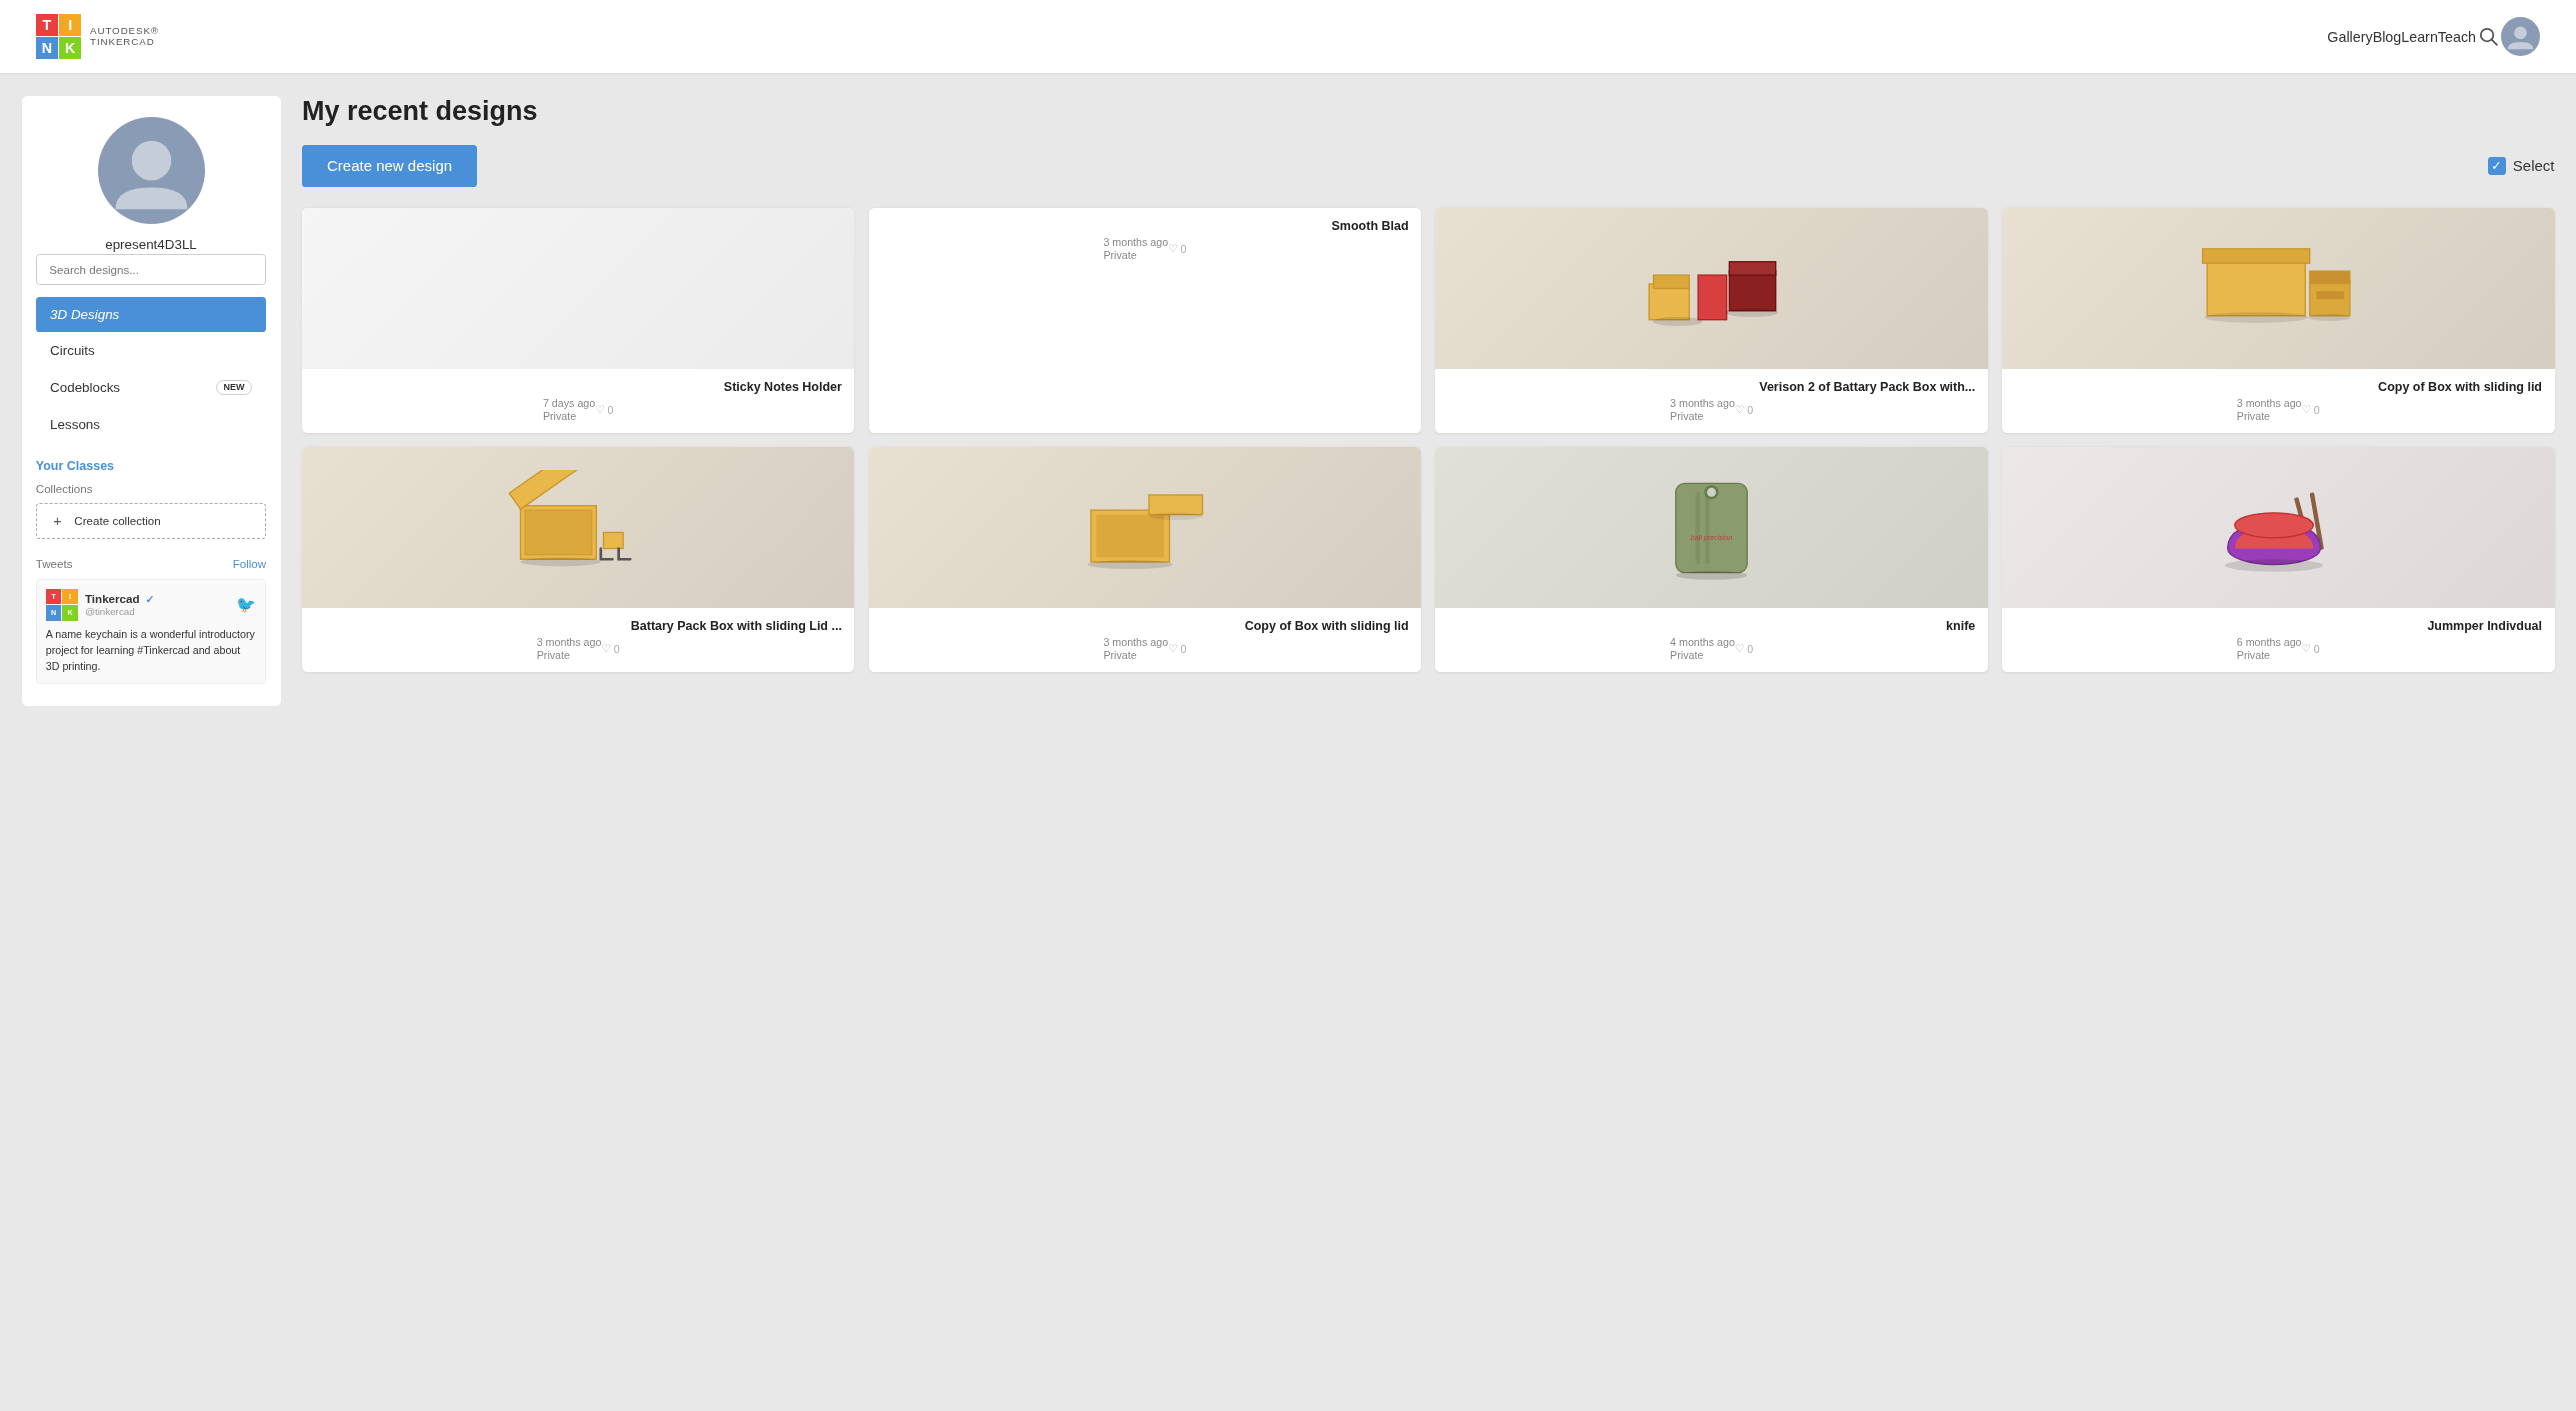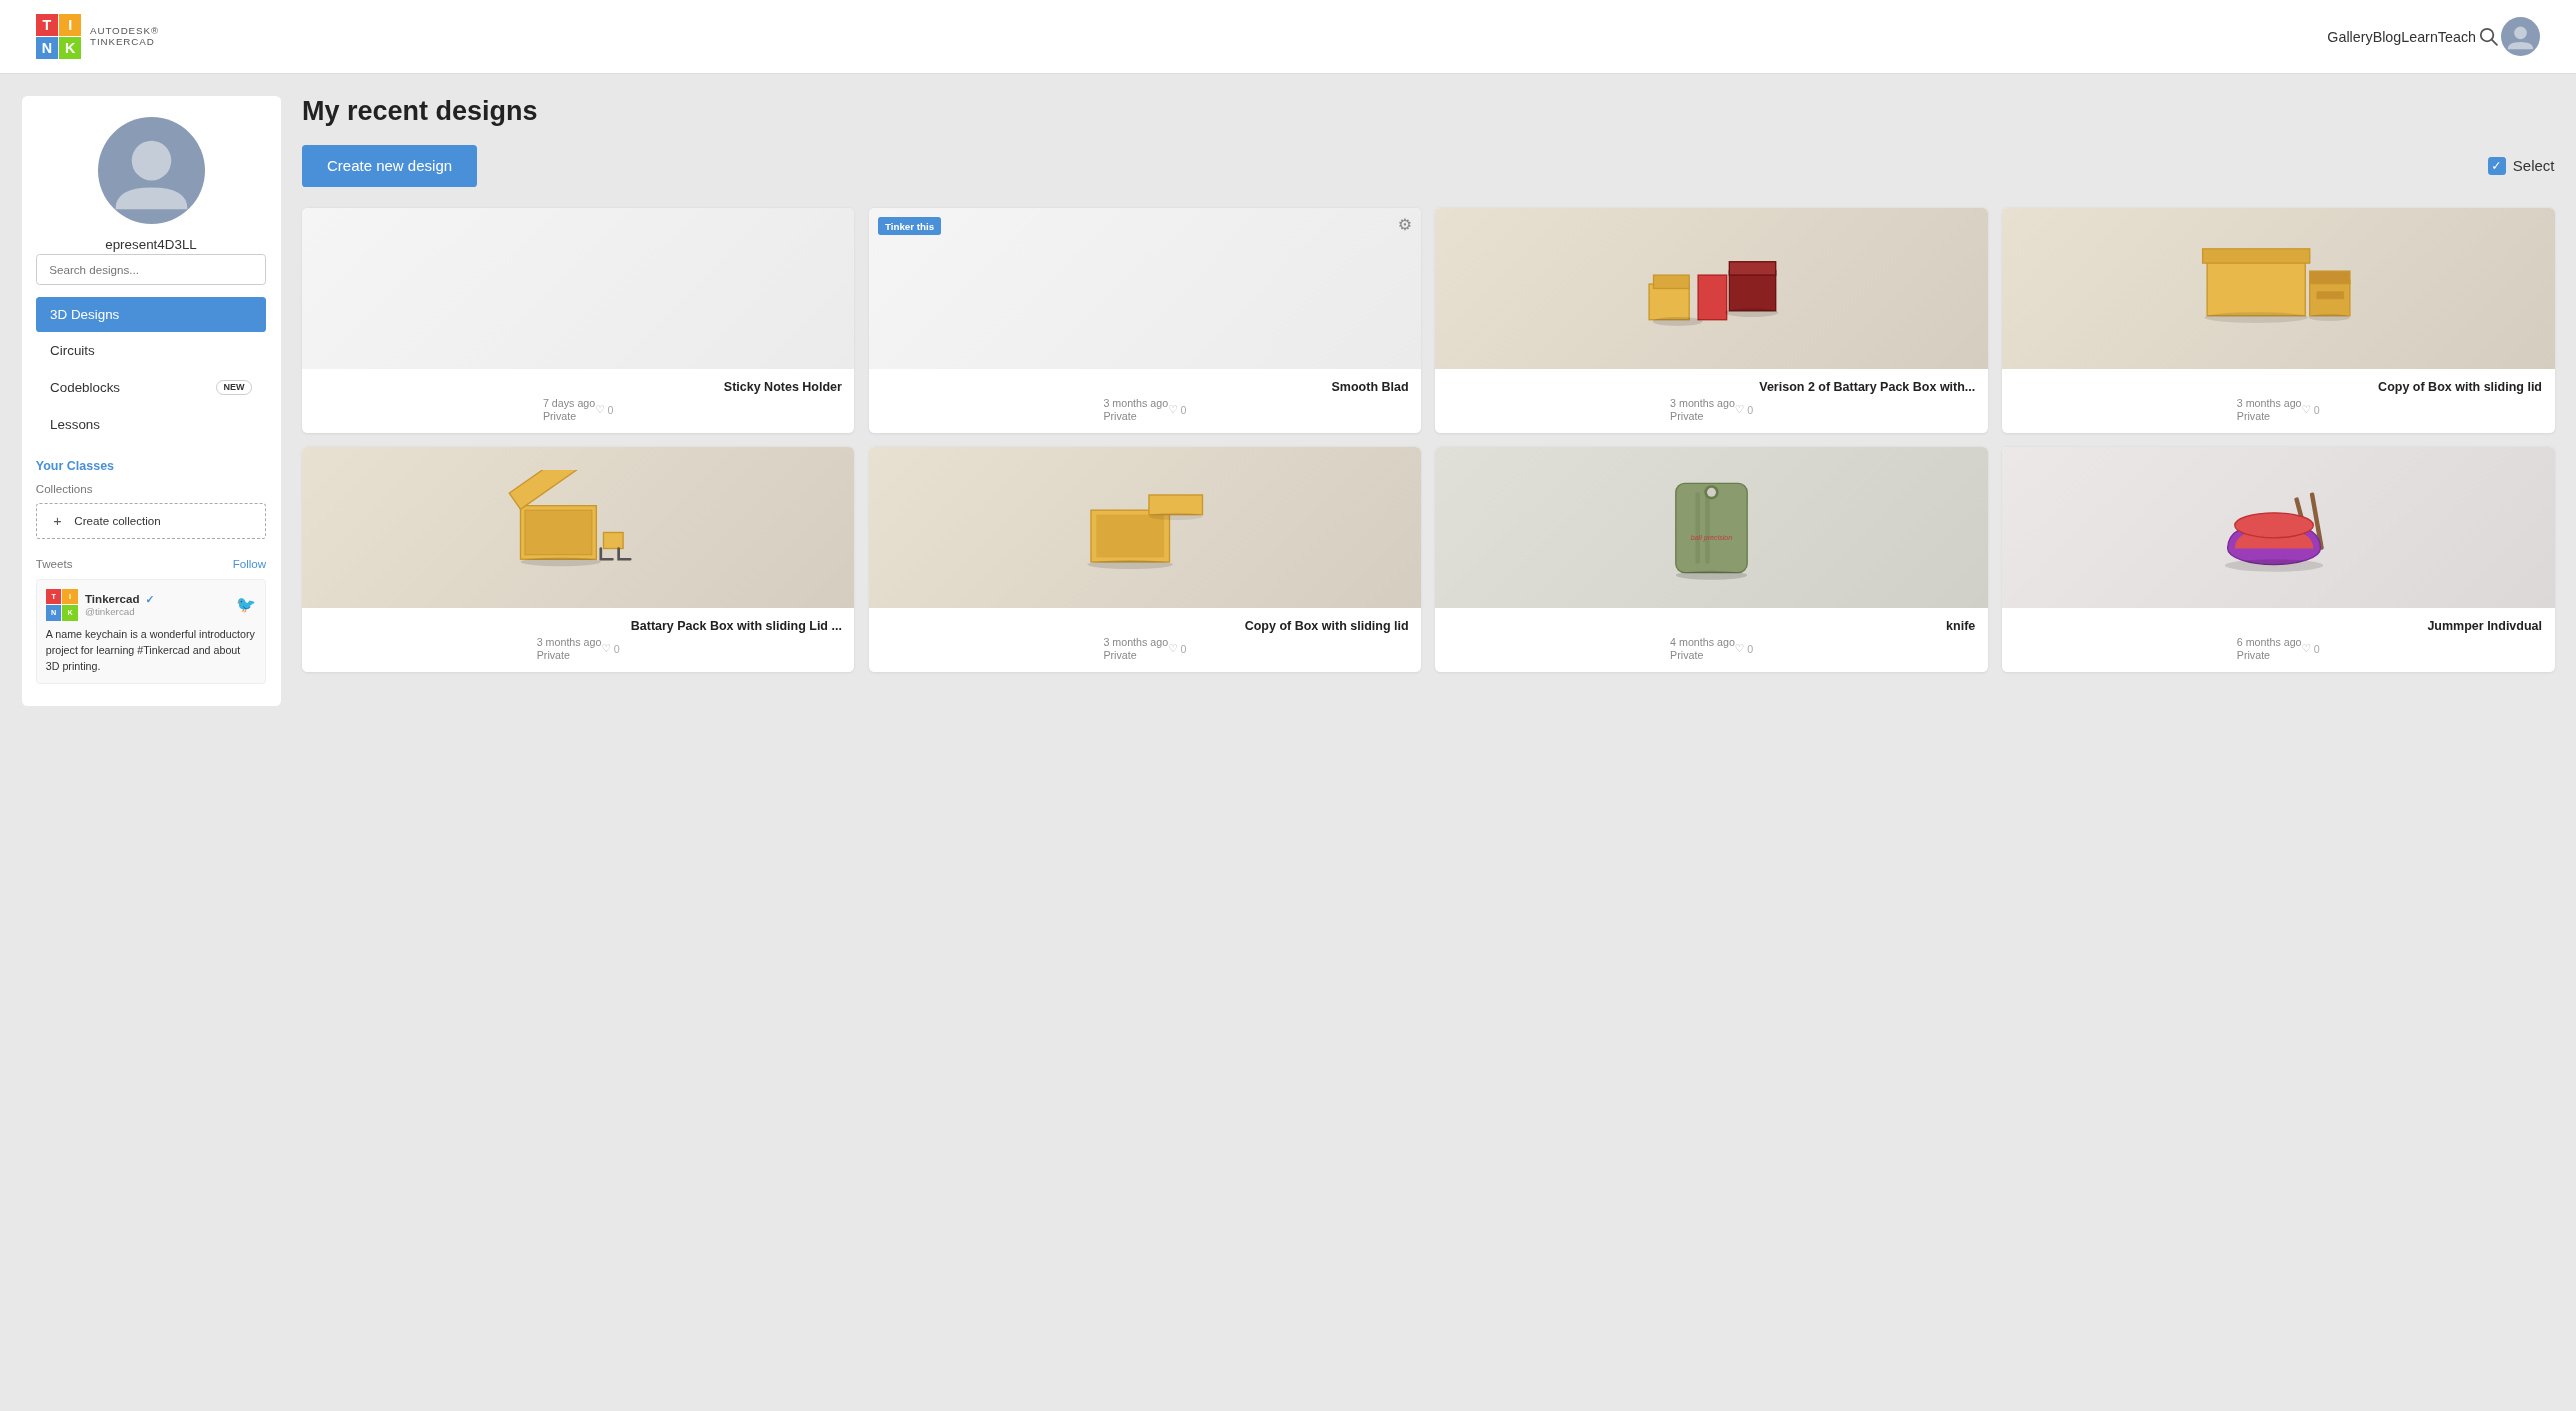--- a/index.html
+++ b/index.html
@@ -131,20 +131,21 @@
       font-size: 13.4px;
       color: #333;
       margin-bottom: 1.8px;
       display: flex;
       align-items: center;
       justify-content: space-between;
     }
     .sidebar-nav-item.active {
       background: #4a90d9;
       color: #fff;
+      font-style: italic;
     }
     .new-badge {
       background: #fff;
       border: 0.9px solid #ccc;
       border-radius: 9px;
       font-size: 9px;
       padding: 1.8px 6.3px;
       color: #333;
       font-weight: bold;
     }
@@ -483,24 +484,20 @@
             </div>
             <div class="card-likes">
               <span>♡</span>
               <span>0</span>
             </div>
           </div>
         </div>
       </div>
 
       <div class="design-card">
-        <div class="card-thumbnail empty">
-          <div class="tinker-badge">Tinker this</div>
-          <div class="gear-btn">⚙</div>
-        </div>
         <div class="card-info">
           <div class="card-name">Smooth Blad</div>
           <div class="card-meta">
             <div class="card-meta-left">
               <span>3 months ago</span>
               <span>Private</span>
             </div>
             <div class="card-likes">
               <span>♡</span>
               <span>0</span>

